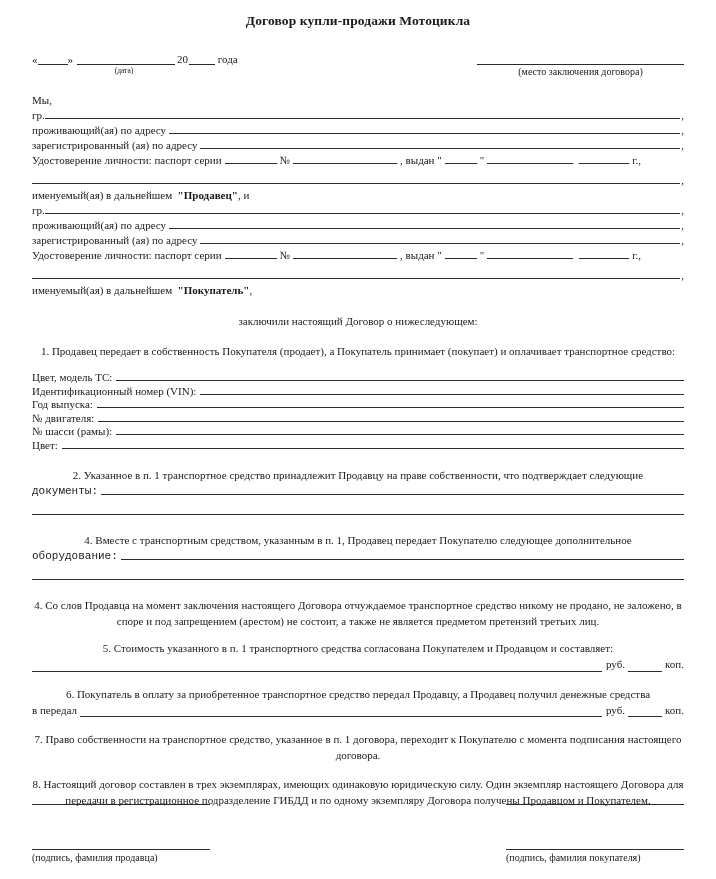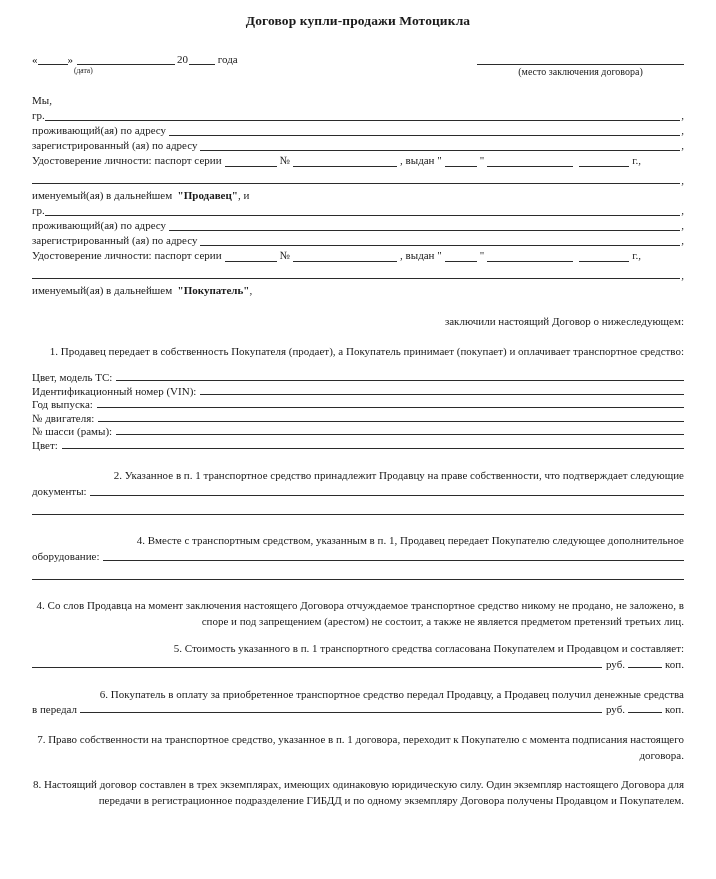--- a/index.html
+++ b/index.html
@@ -56,21 +56,21 @@
     height: 11px;
   }
   .u-day   { width: 30px; }
   .u-month { width: 98px; margin: 0 2px 0 4px; }
   .u-year  { width: 26px; margin-left: 1px; }
   .date-caption {
     position: absolute;
     left: 74px;
     top: 13px;
     width: 100px;
-    text-align: left;
+    text-align: center;
     font-size: 7.5px;
   }
   .place-block {
     position: absolute;
     right: 32px;
     top: 0;
     width: 207px;
     text-align: center;
   }
   .place-rule {
@@ -82,41 +82,41 @@
     margin-top: 1px;
   }
 
   
   .body-area {
     padding: 0 32px;
     margin-top: 6px;
   }
   .line {
     display: flex;
-    align-items: center;
+    align-items: flex-start;
     white-space: nowrap;
     line-height: 15px;
     height: 15px;
   }
   .lbl { flex: 0 0 auto; }
   .rule {
     flex: 1 1 auto;
     border-bottom: 1px solid #2b2b2b;
     height: 10px;
     margin: 0 0 1px 0;
   }
   .rule.gap-l { margin-left: 3px; }
   .tail { flex: 0 0 auto; padding-left: 1px; }
 
   .plain-line { line-height: 15px; height: 15px; }
 
   
   .pass-line {
     display: flex;
-    align-items: flex-end;
+    align-items: flex-start;
     white-space: nowrap;
     line-height: 15px;
     height: 15px;
   }
   .b-series { width: 52px; }
   .b-num    { width: 104px; }
   .b-d1     { width: 32px; }
   .b-d2     { width: 86px; }
   .b-d3     { width: 50px; }
   .blank {
@@ -135,45 +135,46 @@
   }
   .cont .rule { height: 10px; }
 
   .named { font-weight: bold; }
   .spacer-12 { height: 12px; }
   .spacer-14 { height: 14px; }
   .spacer-16 { height: 16px; }
 
   .para {
     line-height: 15.5px;
-    text-align: right;
+    text-align: center;
   }
 
   
   .spec-row {
     display: flex;
     align-items: baseline;
     white-space: nowrap;
     line-height: 13.5px;
     height: 13.5px;
   }
   .spec-row .rule { height: 9px; margin-left: 4px; }
 
   
   .inline-rule-line {
     display: flex;
-    align-items: center;
+    align-items: flex-start;
     white-space: nowrap;
     line-height: 15.5px;
+    font-family: Liberation Mono, monospace;
   }
 
   
   .money-line {
     display: flex;
-    align-items: flex-start;
+    align-items: flex-end;
     white-space: nowrap;
     line-height: 15.5px;
     height: 16px;
   }
   .money-line .rule { height: 10px; }
   .b-kop { width: 34px; }
 
   
   .sign-area {
     position: absolute;
@@ -397,14 +398,37 @@
     <div class="spacer-14"></div>
 
     <div class="para">7. Право собственности на транспортное средство, указанное в п. 1 договора, переходит к Покупателю с момента подписания настоящего договора.</div>
 
     <div class="spacer-14"></div>
 
     <div class="para">8. Настоящий договор составлен в трех экземплярах, имеющих одинаковую юридическую силу. Один экземпляр настоящего Договора для передачи в регистрационное подразделение ГИБДД и по одному экземпляру Договора получены Продавцом и Покупателем.</div>
 
   </div>
 
+  <div class="sign-area">
+    <div class="sign-row">
+      <div class="sign-col">
+        <div class="sign-rule"></div>
+      </div>
+      <div class="sign-col right">
+        <div class="sign-rule"></div>
+      </div>
+    </div>
+
+    <div class="sign-gap"></div>
+
+    <div class="sign-row">
+      <div class="sign-col">
+        <div class="sign-rule"></div>
+        <div class="sign-caption">(подпись, фамилия продавца)</div>
+      </div>
+      <div class="sign-col right">
+        <div class="sign-rule"></div>
+        <div class="sign-caption">(подпись, фамилия покупателя)</div>
+      </div>
+    </div>
+  </div>
 
 </div>
 
 </body></html>

